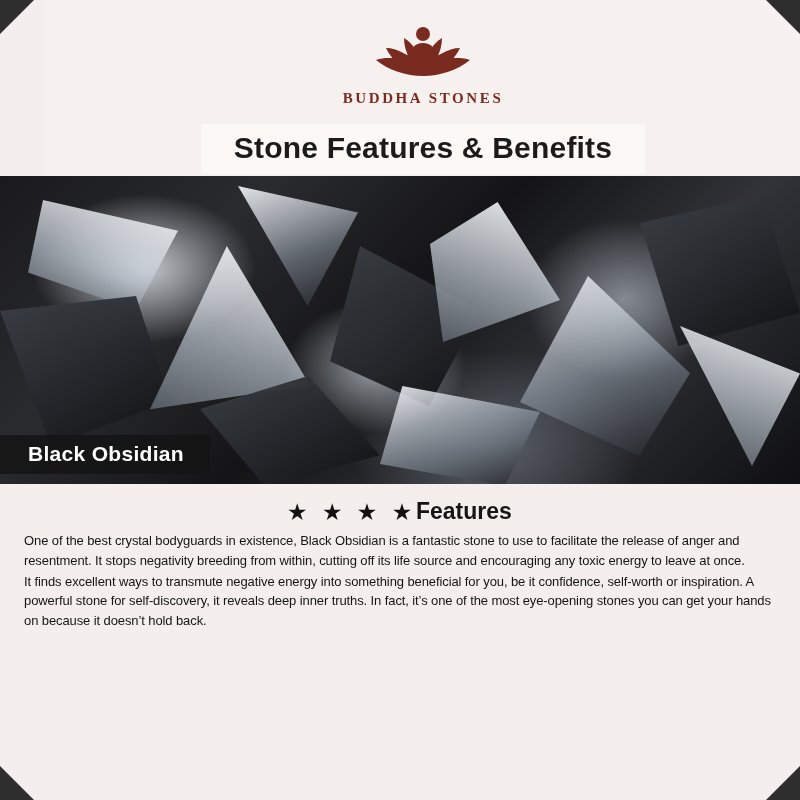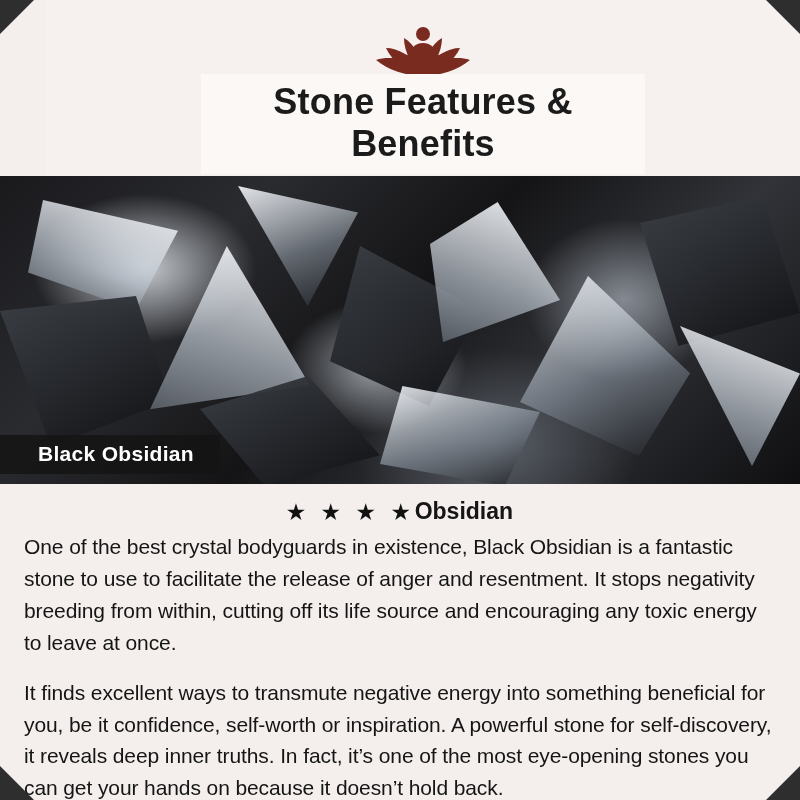--- a/index.html
+++ b/index.html
@@ -79,21 +79,21 @@
   .title-band {
     position: absolute;
     left: 155px;
     right: 155px;
     bottom: 2px;
     background: #fbf8f6;
     padding: 7px 0 9px 0;
   }
   .title-band h1 {
     margin: 0;
-    font-size: 36px;
+    font-size: 30px;
     font-weight: bold;
     color: #1b1b1b;
     font-family: "Liberation Sans", sans-serif;
     letter-spacing: 0.2px;
   }
 
   
   .hero {
     position: relative;
     height: 308px;
@@ -120,21 +120,21 @@
     background: linear-gradient(150deg, rgba(60,64,70,0.95), rgba(16,17,20,0.98));
   }
   .shard.pale {
     background: linear-gradient(200deg, rgba(250,252,254,0.95), rgba(186,194,204,0.7) 60%, rgba(90,96,104,0.85));
   }
   .caption-bar {
     position: absolute;
     left: 0;
     bottom: 10px;
     background: rgba(20,20,20,0.82);
-    padding: 7px 26px 8px 38px;
+    padding: 7px 26px 8px 28px;
     z-index: 4;
   }
   .caption-bar span {
     color: #ffffff;
     font-size: 21px;
     font-weight: bold;
     letter-spacing: 0.3px;
   }
 
   
@@ -163,26 +163,26 @@
   }
   .benefit .star {
     font-size: 20px;
     margin-right: 5px;
     color: #111111;
   }
   .benefit + .benefit { margin-left: 8px; }
 
   .para {
     margin: 0;
-    font-size: 21px;
+    font-size: 13px;
     line-height: 1.52;
     color: #151515;
     letter-spacing: -0.1px;
   }
-  .para + .para { margin-top: 18px; }
+  .para + .para { margin-top: 1px; }
 </style>
 </head>
 <body>
 
 <div class="page">
 
   <div class="corner tl"></div>
   <div class="corner tr"></div>
   <div class="corner bl"></div>
   <div class="corner br"></div>
@@ -240,21 +240,21 @@
         <span class="star">★</span>
       </div>
       <div class="benefit">
         <span class="star">★</span>
       </div>
       <div class="benefit">
         <span class="star">★</span>
       </div>
       <div class="benefit">
         <span class="star">★</span>
-        <span>Obsidian</span>
+        <span>Features</span>
       </div>
     </div>
 
     <p class="para">One of the best crystal bodyguards in existence, Black Obsidian is a fantastic stone to use to facilitate the release of anger and resentment. It stops negativity breeding from within, cutting off its life source and encouraging any toxic energy to leave at once.</p>
     <p class="para">It finds excellent ways to transmute negative energy into something beneficial for you, be it confidence, self-worth or inspiration. A powerful stone for self-discovery, it reveals deep inner truths. In fact, it’s one of the most eye-opening stones you can get your hands on because it doesn’t hold back.</p>
   </div>
 
 </div>
 
 </body></html>

